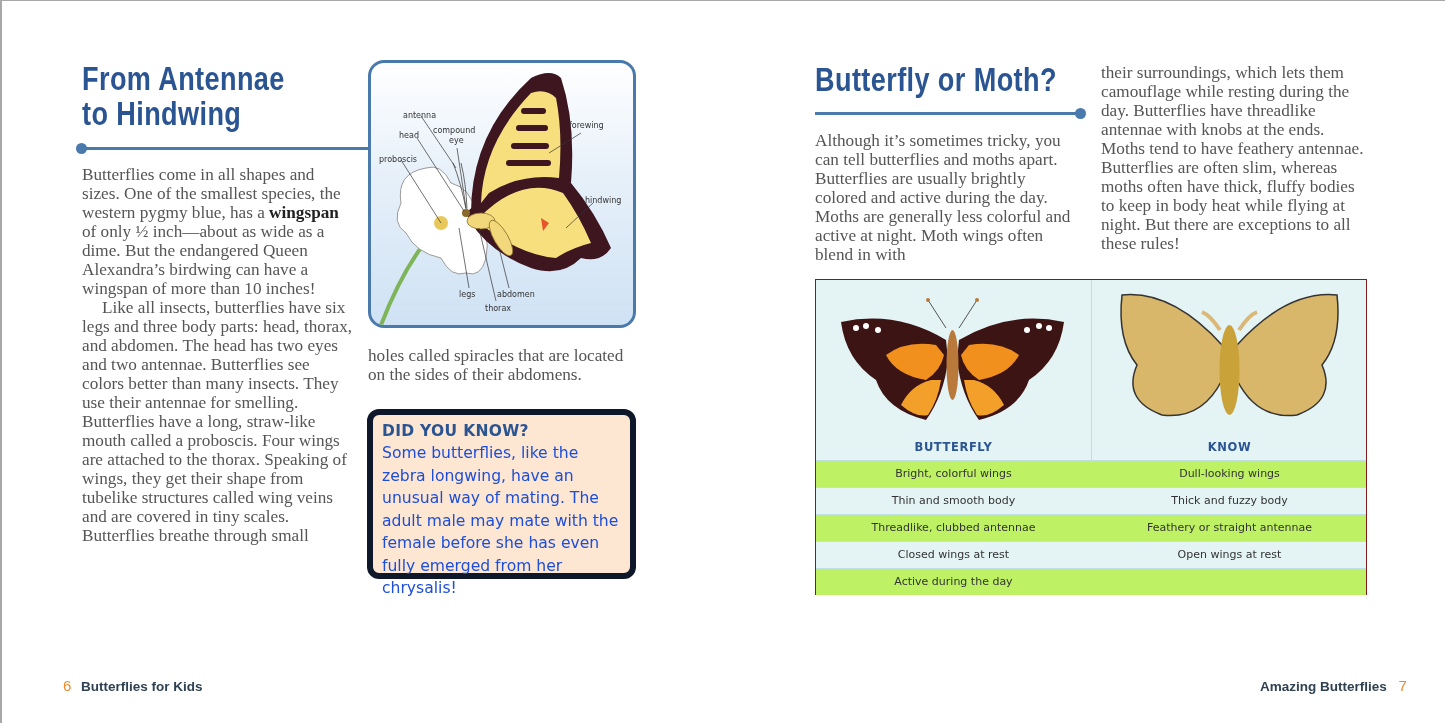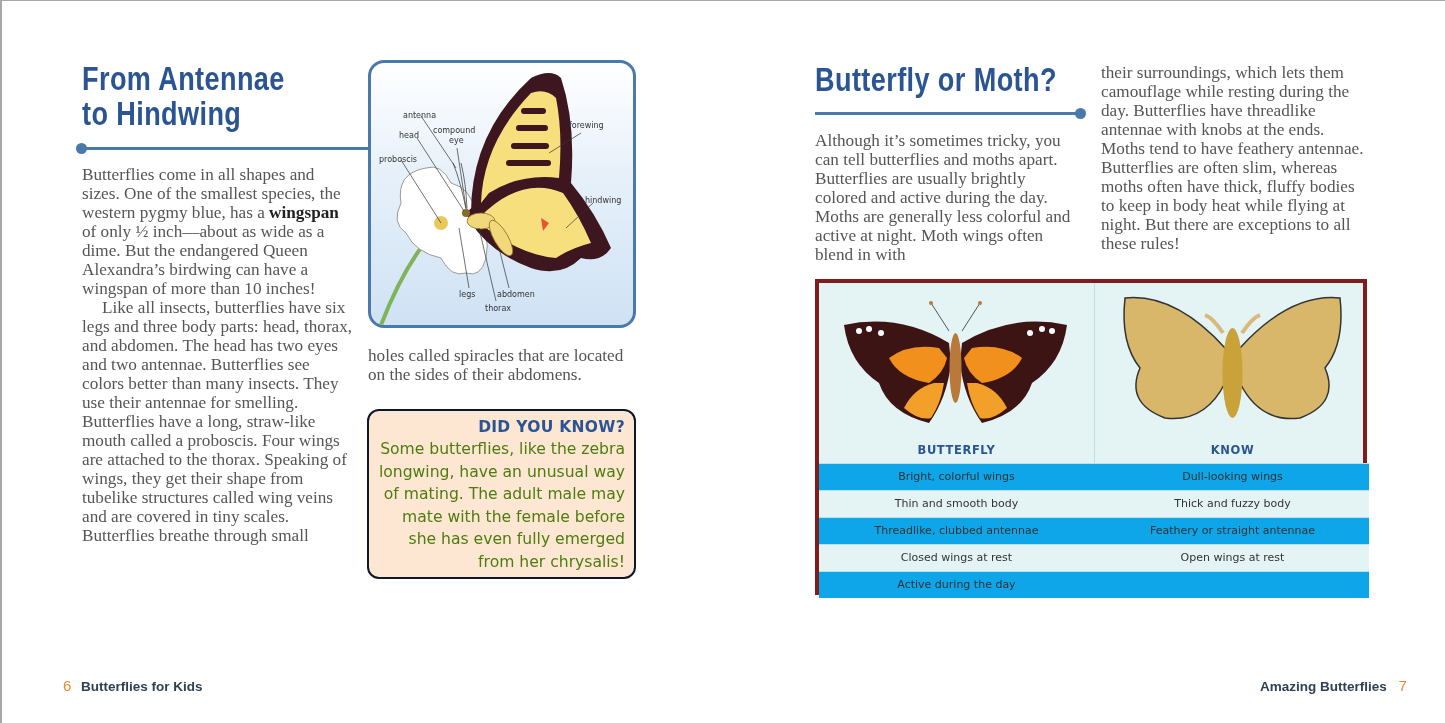--- a/index.html
+++ b/index.html
@@ -36,44 +36,43 @@
     background: linear-gradient(#ffffff 0%, #e8f1fa 40%, #cfe2f4 100%);
     overflow: hidden;
     text-align: right;
   }
   .diagram svg { position: absolute; left: 0; top: 0; }
   .lbl { font-family: "DejaVu Sans", sans-serif; font-size: 8px; fill: #333; }
 
   
   .dyk {
     position: absolute; left: 365px; top: 408px; width: 269px; height: 170px;
-    background: #fde6d2; border: 2px solid #0f172a; border-radius: 12px;
+    background: #fde6d2; border: 6px solid #0f172a; border-radius: 12px;
     padding: 5px 9px;
     font-family: "DejaVu Sans", sans-serif;
-    text-align: right;
   }
   .dyk-title { color: #2b5592; font-weight: bold; font-size: 15.5px; line-height: 22px; letter-spacing: 0.3px; }
-  .dyk-text { color: #4d7c0f; font-size: 15.6px; line-height: 22.5px; }
+  .dyk-text { color: #1d4ed8; font-size: 15.6px; line-height: 22.5px; }
 
   
   .compare {
     position: absolute; left: 813px; top: 278px; width: 552px; height: 316px;
-    border: 4px solid #7f1d1d; background: #e4f3f4;
+    border: 1px solid #7f1d1d; background: #e4f3f4;
   }
   .compare .col-divider { position: absolute; left: 275px; top: 0; width: 1px; height: 100%; background: #bfe0e3; }
   .compare .img-cell { position: absolute; top: 0; width: 275px; height: 160px; }
   .compare .head-cell {
     position: absolute; top: 160px; width: 275px; height: 20px; text-align: center;
     font-family: "DejaVu Sans", sans-serif; font-weight: bold; font-size: 11.5px; color: #2b5592; letter-spacing: 0.6px;
   }
   .compare .row {
     position: absolute; left: 0; width: 550px; height: 27px;
     border-top: 1px solid #bfe0e3;
   }
-  .compare .row.dark { background: #0ea5e9; }
+  .compare .row.dark { background: #bef264; }
   .compare .row.light { background: #e4f3f4; }
   .compare .cell {
     position: absolute; top: 0; width: 275px; height: 26px; line-height: 26px; text-align: center;
     font-family: "DejaVu Sans", sans-serif; font-size: 11px; color: #333;
   }
 
   .footer { position: absolute; top: 676px; font-family: "Liberation Sans", sans-serif; font-weight: bold; font-size: 13.5px; color: #2f4254; }
   .pnum { color: #ee8a2e; font-weight: normal; font-size: 15px; }
 </style>
 </head>

